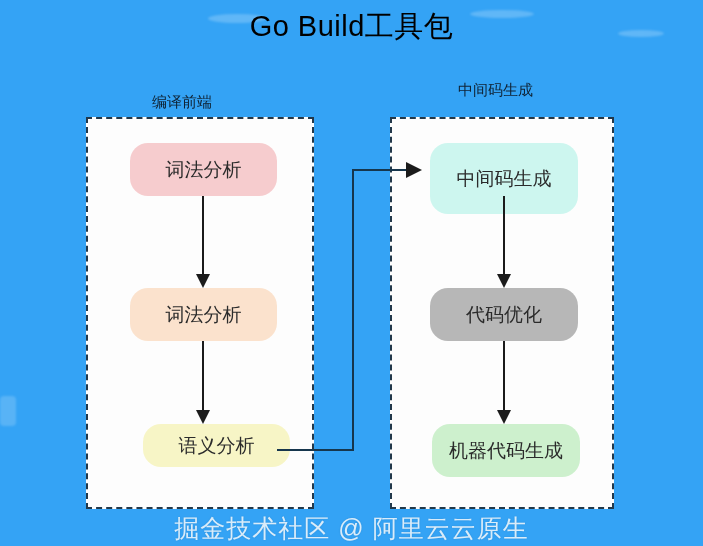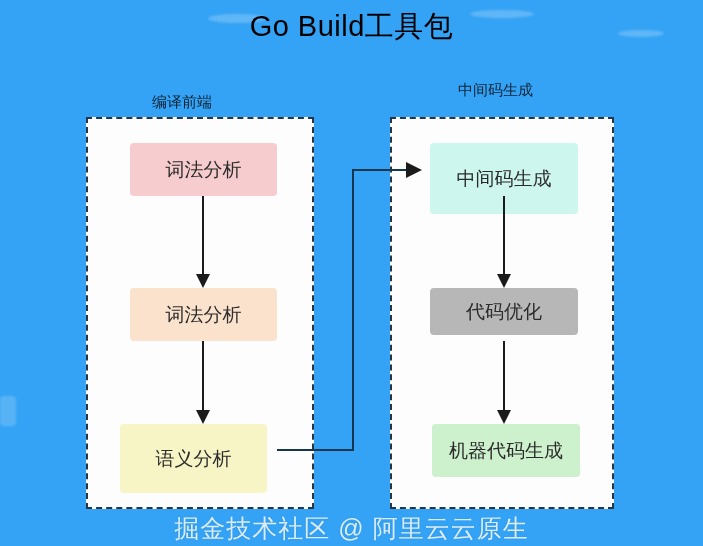--- a/index.html
+++ b/index.html
@@ -69,21 +69,21 @@
     background: #fdfdfd;
     border: 2px dashed #22384a;
     box-sizing: border-box;
   }
   .panel.left  { left: 86px;  top: 117px; width: 228px; height: 392px; }
   .panel.right { left: 390px; top: 117px; width: 224px; height: 392px; }
 
   .node {
     position: absolute;
     box-sizing: border-box;
-    border-radius: 4px;
+    border-radius: 18px;
     display: flex;
     align-items: center;
     justify-content: center;
     color: #2b2b2b;
     font-size: 19px;
     line-height: 22px;
     white-space: nowrap;
   }
 
   
@@ -145,24 +145,24 @@
   <div class="title">Go Build工具包</div>
 
   <div class="section-label left">编译前端</div>
   <div class="section-label right">中间码生成</div>
 
   <div class="panel left"></div>
   <div class="panel right"></div>
 
   <div class="node" id="fe0" style="left: 130px; top: 143px; width: 147px; height: 53px; background: rgb(246, 204, 206);">词法分析</div>
   <div class="node" id="fe1" style="left: 130px; top: 288px; width: 147px; height: 53px; background: rgb(251, 226, 205);">词法分析</div>
-  <div class="node" id="fe2" style="left: 120px; top: 424px; width: 147px; height: 69px; background: rgb(247, 245, 198);">语义分析</div>
+  <div class="node" id="fe2" style="left: 143px; top: 424px; width: 147px; height: 43px; background: rgb(247, 245, 198);">语义分析</div>
 
   <div class="node" id="be0" style="left: 430px; top: 143px; width: 148px; height: 71px; background: rgb(205, 246, 239);">中间码生成</div>
-  <div class="node" id="be1" style="left: 430px; top: 288px; width: 148px; height: 47px; background: rgb(183, 183, 183);">代码优化</div>
+  <div class="node" id="be1" style="left: 430px; top: 288px; width: 148px; height: 53px; background: rgb(183, 183, 183);">代码优化</div>
   <div class="node" id="be2" style="left: 432px; top: 424px; width: 148px; height: 53px; background: rgb(205, 240, 205);">机器代码生成</div>
 
   <div class="vconn" style="left:196px; top:196px; height:92px;">
     <div class="stem"></div>
     <div class="head"></div>
   </div>
   <div class="vconn" style="left:196px; top:341px; height:83px;">
     <div class="stem"></div>
     <div class="head"></div>
   </div>

